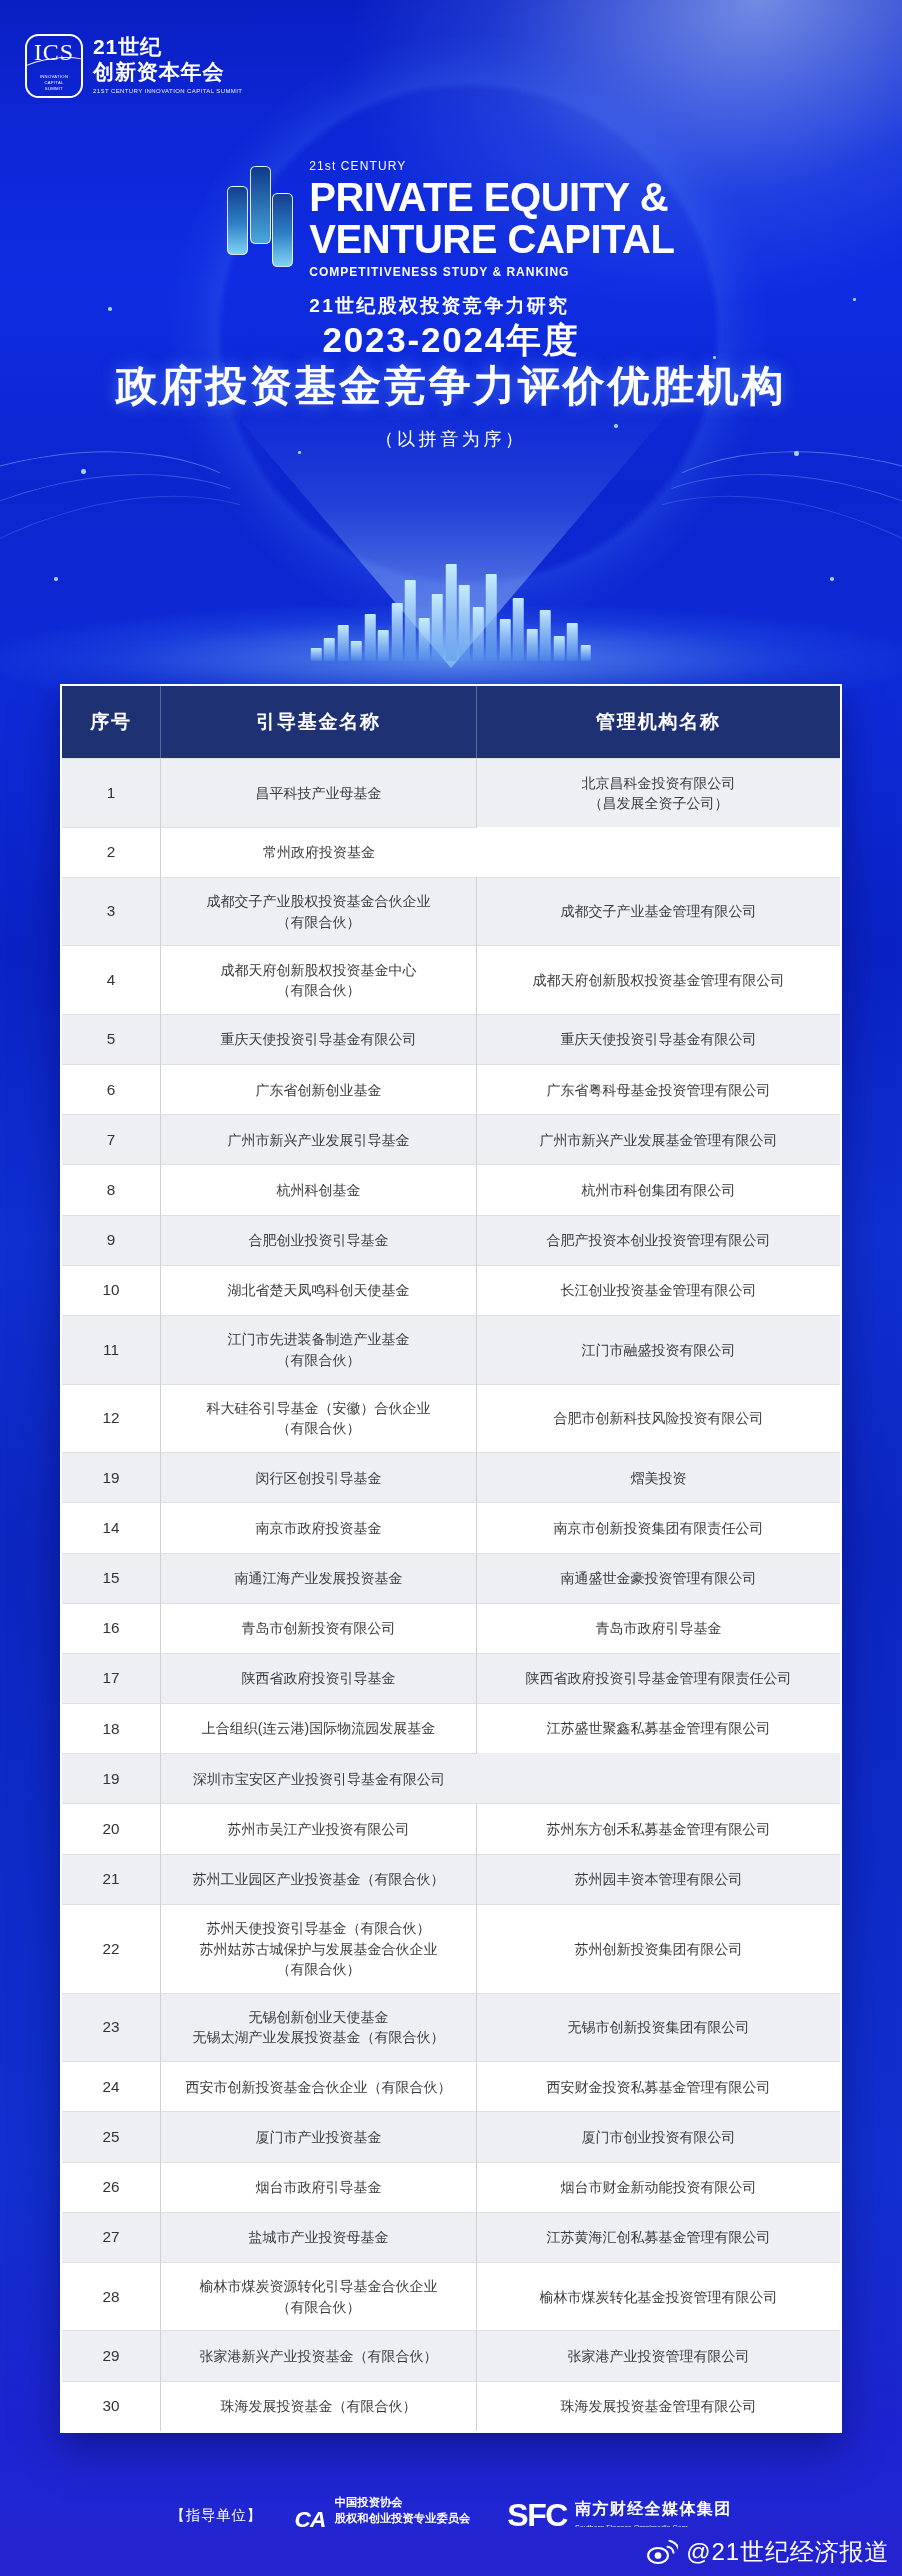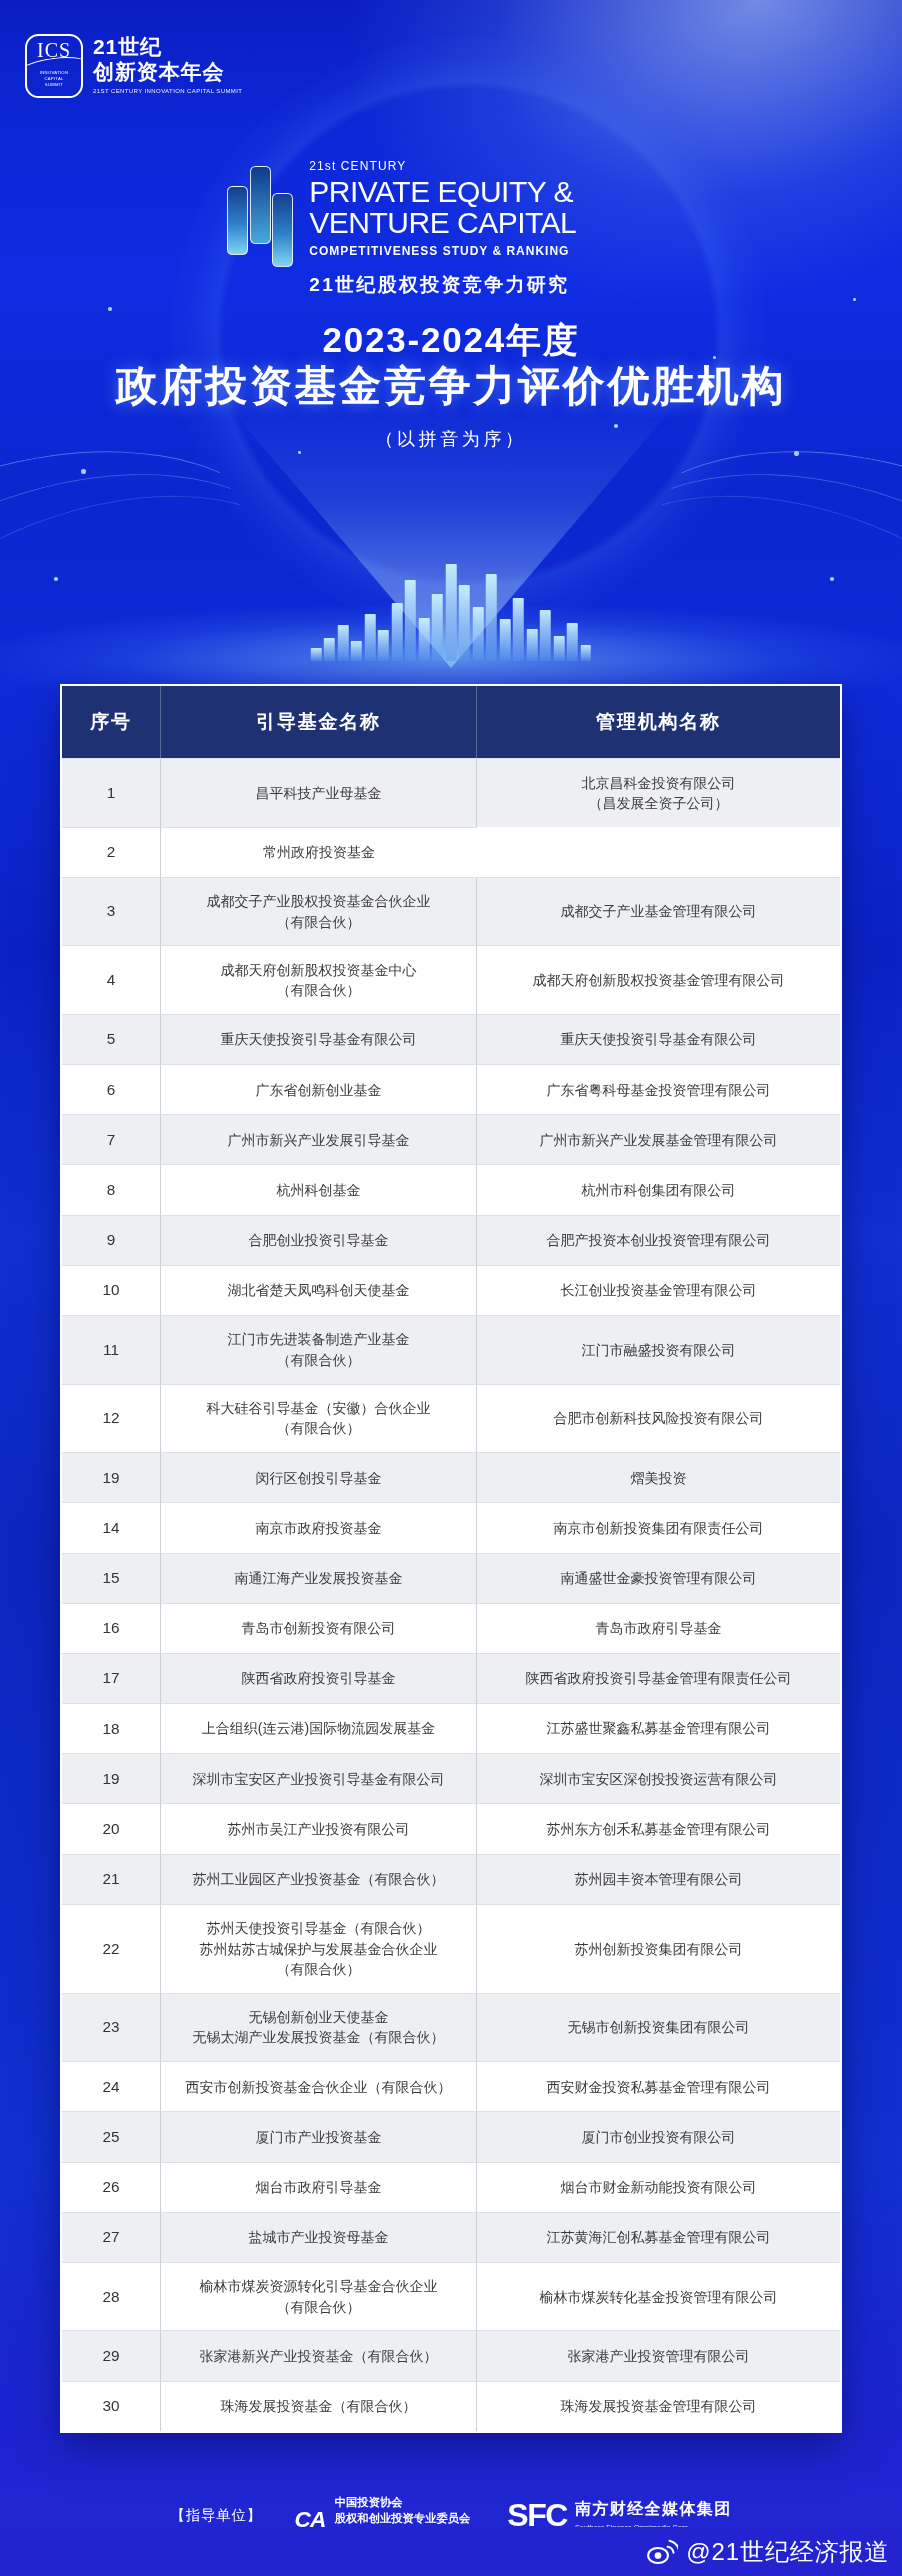--- a/index.html
+++ b/index.html
@@ -37,34 +37,34 @@
   .arc.l3{left:-135px;top:510px;transform:rotate(-18deg);border-top-color:rgba(160,212,255,.20);}
   .arc.r1{right:-171px;top:456px;transform:rotate(10deg);}
   .arc.r2{right:-153px;top:483px;transform:rotate(14deg);border-top-color:rgba(160,212,255,.30);}
   .arc.r3{right:-135px;top:510px;transform:rotate(18deg);border-top-color:rgba(160,212,255,.20);}
   .dot{position:absolute;border-radius:50%;background:rgba(190,225,255,.9);}
   
   .ics{position:absolute;left:25px;top:34px;display:flex;gap:10px;align-items:flex-start;color:#fff;}
   .ics-box{width:54px;height:60px;border:2.3px solid #fff;border-radius:13.5px;text-align:center;position:relative;overflow:hidden;}
   .ics-box::after{content:"";position:absolute;left:-12.6px;right:-12.6px;top:21.7px;height:27px;
     border-top:1.8px solid #fff;border-radius:50%;transform:rotate(-8deg);}
-  .ics-abbr{font-family:"Liberation Serif","DejaVu Serif",serif;font-size:20px;letter-spacing:0.9px;margin-top:2.7px;}
+  .ics-abbr{font-family:"Liberation Serif","DejaVu Serif",serif;font-size:24px;letter-spacing:0.9px;margin-top:2.7px;}
   .ics-box-sub{font-size:4.2px;line-height:1.5;margin-top:8px;letter-spacing:0.3px;white-space:pre-line;}
   .ics-cn{font-size:21px;font-weight:700;line-height:1.2;letter-spacing:0.9px;white-space:pre-line;}
   .ics-en{font-size:6px;letter-spacing:0.4px;margin-top:3.6px;opacity:.95;}
   
   .pevc{position:absolute;left:227px;top:159px;display:flex;gap:15.3px;color:#fff;}
   .bars{position:relative;width:67px;height:110px;flex:none;}
   .bar{position:absolute;width:19px;border:1.4px solid rgba(255,255,255,.85);border-radius:5.4px;
     background:linear-gradient(180deg,#123f8f 0%,#2f7fc8 55%,#7fd4f4 100%);}
   .bar.b1{left:0;top:27px;height:67px;}
   .bar.b2{left:22.6px;top:7.2px;height:76px;background:linear-gradient(180deg,#0e3a8c,#49a8dc);}
   .bar.b3{left:45px;top:34px;height:72px;}
   .pevc-century{font-size:12px;letter-spacing:1.1px;margin-bottom:2.7px;}
-  .pevc-big{font-size:30px;font-weight:400;line-height:1.05;letter-spacing:-0.5px;}
+  .pevc-big{font-size:40px;font-weight:700;line-height:1.05;letter-spacing:-0.5px;}
   .pevc-tag{font-size:12px;font-weight:700;letter-spacing:1px;margin-top:5.4px;}
   .pevc-cn{font-size:19px;font-weight:700;margin-top:13.5px;letter-spacing:2.3px;}
   
   .title-year{position:absolute;top:317px;width:100%;text-align:center;color:#fff;
     font-size:35px;font-weight:800;letter-spacing:1.8px;}
   .title-main{position:absolute;top:358px;width:100%;text-align:center;color:#fff;
     font-size:42px;font-weight:800;letter-spacing:2.7px;text-shadow:0 0 14.4px rgba(130,190,255,.55);}
   .title-note{position:absolute;top:427px;width:100%;text-align:center;color:#fff;
     font-size:18px;letter-spacing:3.6px;}
   
@@ -314,21 +314,20 @@
 
     <div class="trow">
       <div class="td no">18</div>
       <div class="td fund">上合组织(连云港)国际物流园发展基金</div>
       <div class="td mgr">江苏盛世聚鑫私募基金管理有限公司</div>
     </div>
 
     <div class="trow">
       <div class="td no">19</div>
       <div class="td fund">深圳市宝安区产业投资引导基金有限公司</div>
-      <div class="td mgr">深圳市宝安区深创投投资运营有限公司</div>
     </div>
 
     <div class="trow">
       <div class="td no">20</div>
       <div class="td fund">苏州市吴江产业投资有限公司</div>
       <div class="td mgr">苏州东方创禾私募基金管理有限公司</div>
     </div>
 
     <div class="trow">
       <div class="td no">21</div>

